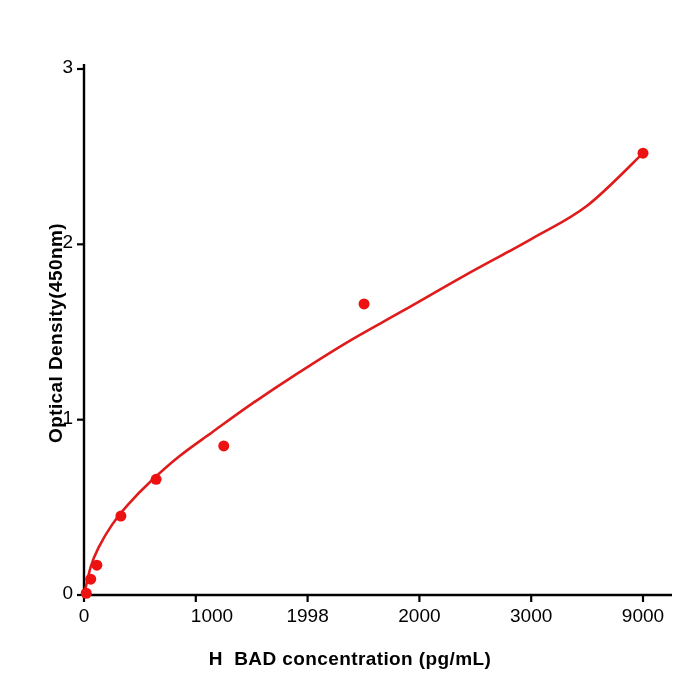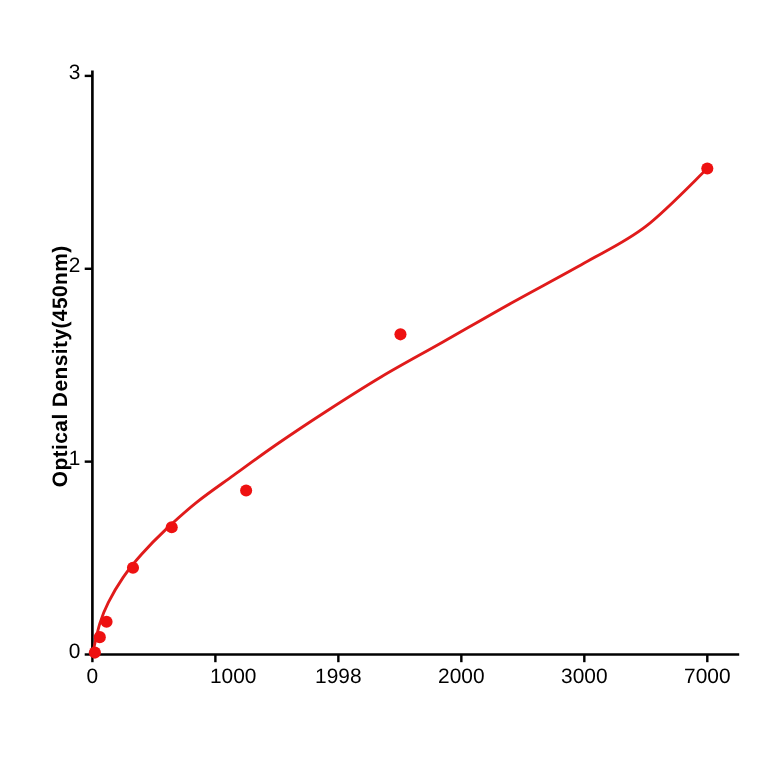--- a/index.html
+++ b/index.html
@@ -94,31 +94,32 @@
         <circle cx="90.71" cy="579.22" r="5.5" fill="#ee1111" stroke="none"></circle>
         <circle cx="96.86" cy="565.19" r="5.5" fill="#ee1111" stroke="none"></circle>
         <circle cx="120.89" cy="516.10" r="5.5" fill="#ee1111" stroke="none"></circle>
         <circle cx="156.11" cy="479.28" r="5.5" fill="#ee1111" stroke="none"></circle>
         <circle cx="223.75" cy="445.97" r="5.5" fill="#ee1111" stroke="none"></circle>
         <circle cx="364.06" cy="303.95" r="5.5" fill="#ee1111" stroke="none"></circle>
         <circle cx="643.00" cy="153.16" r="5.5" fill="#ee1111" stroke="none"></circle>
       </g>
   </svg>
 
+  <div class="axis-title" id="x-axis-title">H  BAD concentration (pg/mL)</div>
 
   <div class="axis-title" id="y-axis-title">Optical Density(450nm)</div>
 
   <div id="ytick-labels">
       <div class="tick-label ytick-label" style="left: 33px; top: 582px;">0</div>
       <div class="tick-label ytick-label" style="left: 33px; top: 406.667px;">1</div>
       <div class="tick-label ytick-label" style="left: 33px; top: 231.333px;">2</div>
       <div class="tick-label ytick-label" style="left: 33px; top: 56px;">3</div>
     </div>
   <div id="xtick-labels">
       <div class="tick-label xtick-label" style="left: 44px; top: 605px;">0</div>
       <div class="tick-label xtick-label" style="left: 172px; top: 605px;">1000</div>
       <div class="tick-label xtick-label" style="left: 267.6px; top: 605px;">1998</div>
       <div class="tick-label xtick-label" style="left: 379.4px; top: 605px;">2000</div>
       <div class="tick-label xtick-label" style="left: 491.2px; top: 605px;">3000</div>
-      <div class="tick-label xtick-label" style="left: 603px; top: 605px;">7000</div>
+      <div class="tick-label xtick-label" style="left: 603px; top: 605px;">9000</div>
     </div>
 
 </div>
 
 </body></html>

